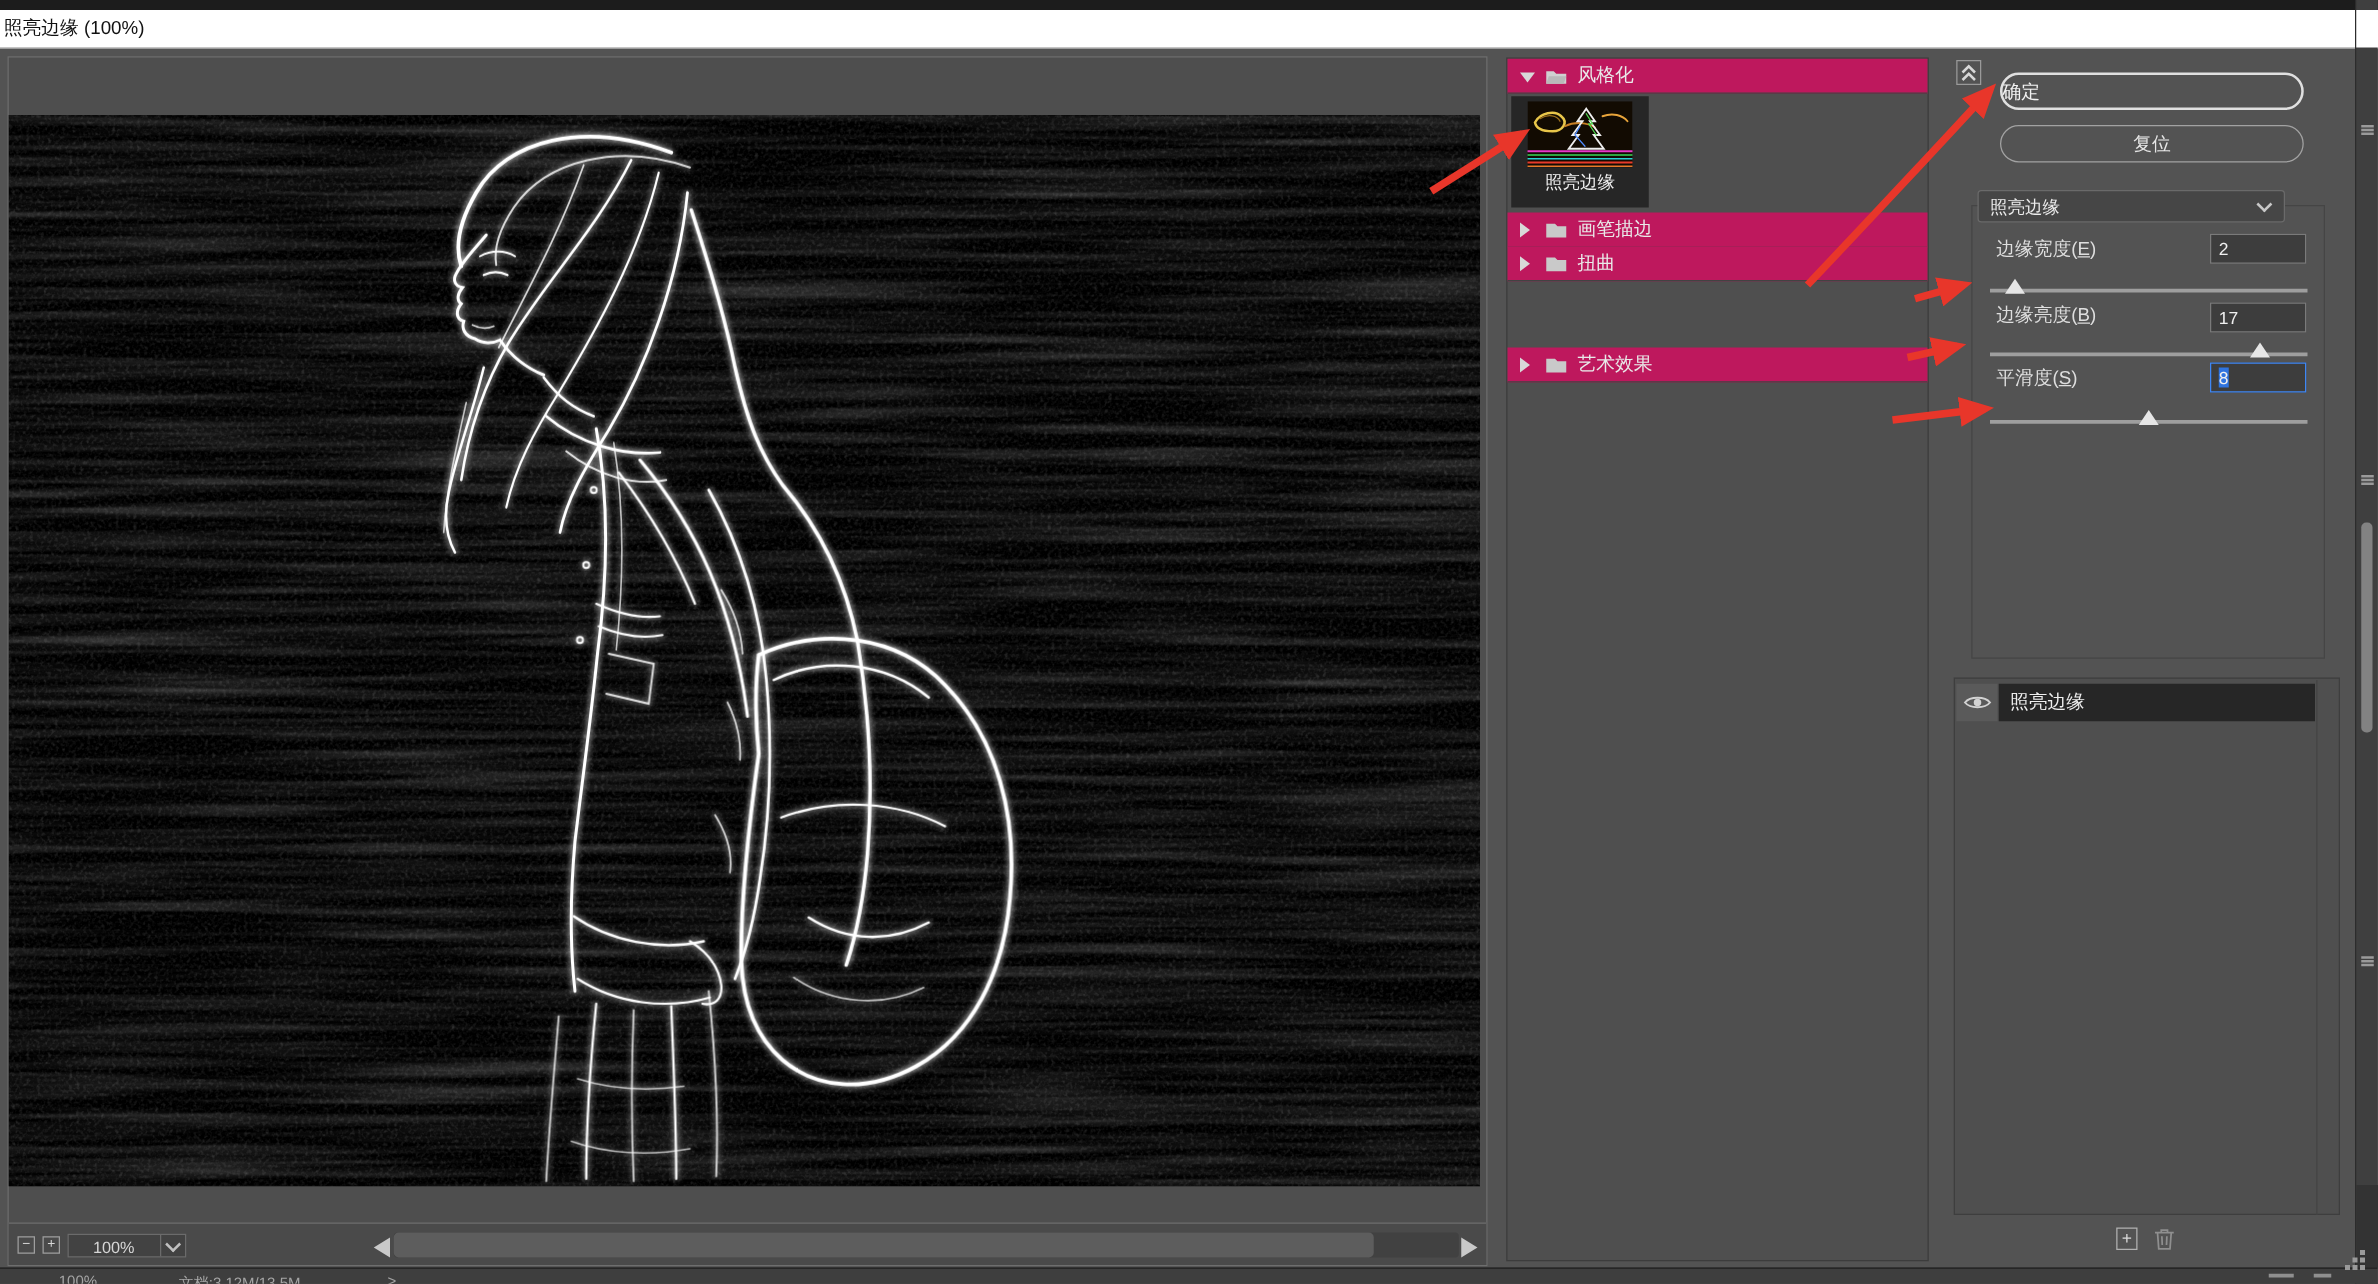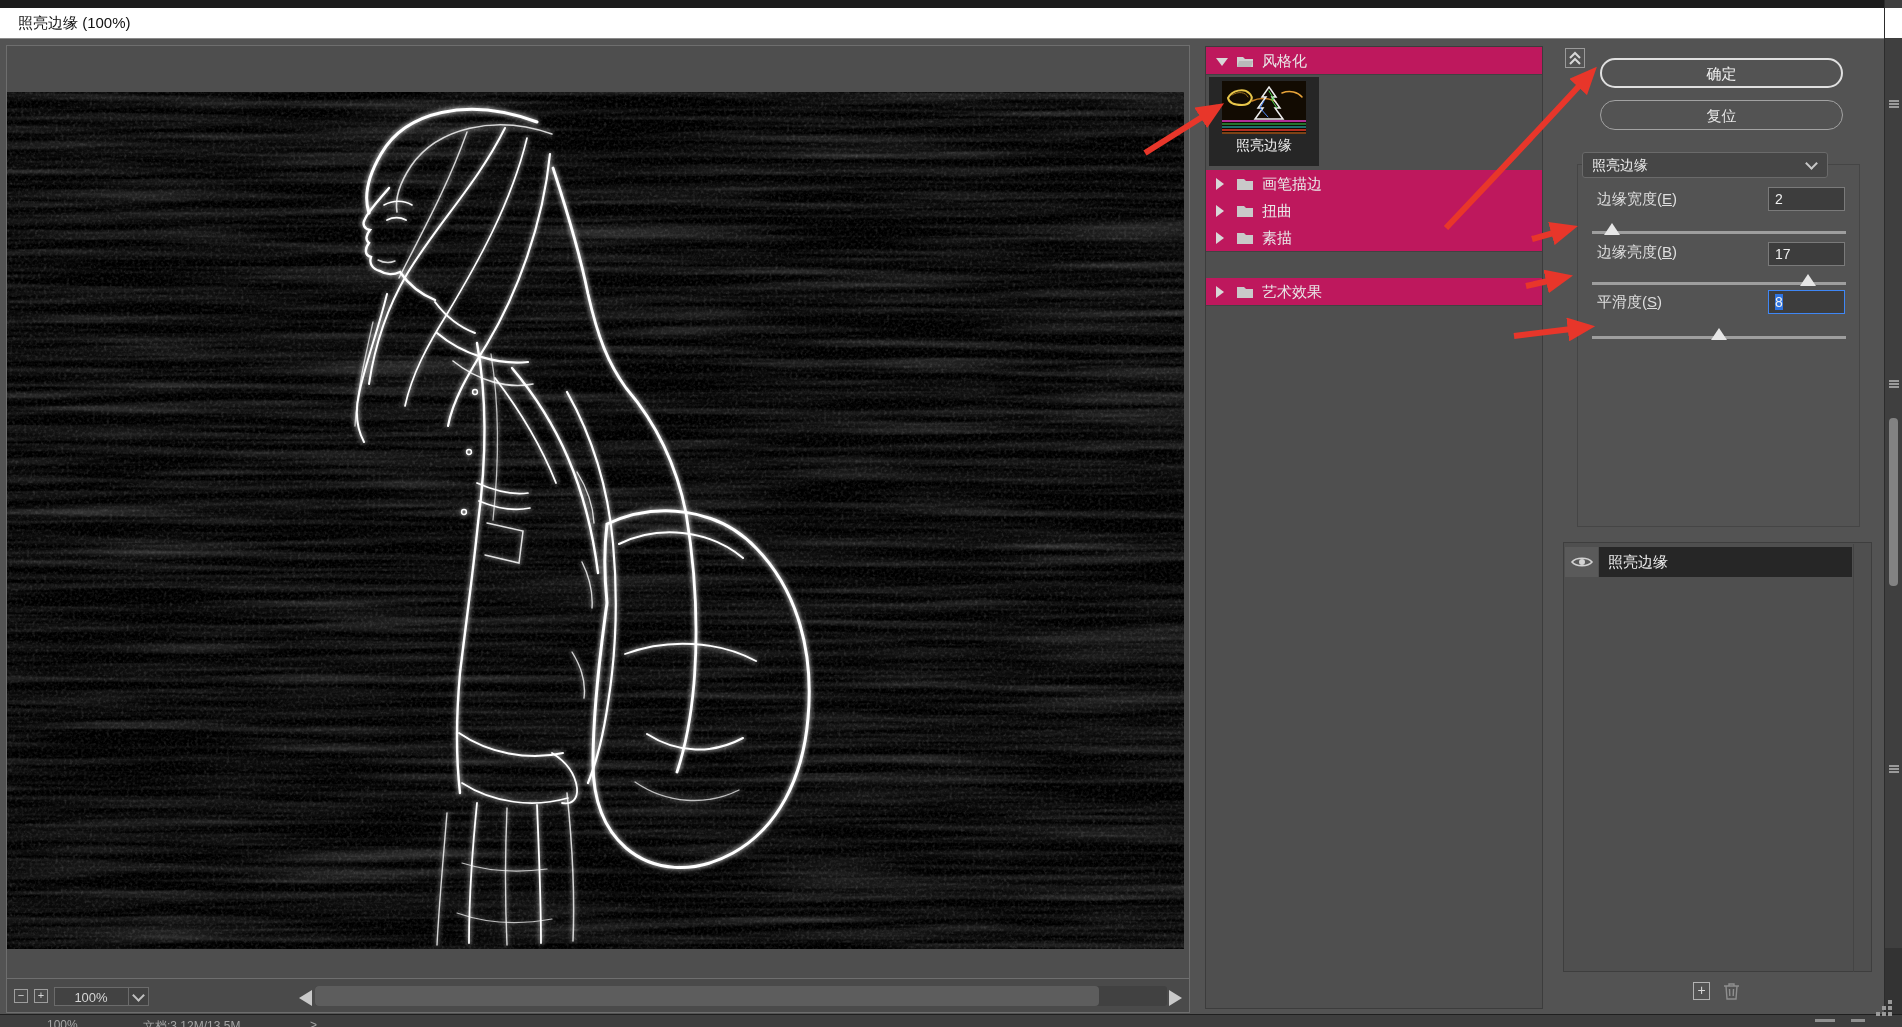--- a/index.html
+++ b/index.html
@@ -3,21 +3,21 @@
 <meta charset="utf-8">
 <style>
   * { margin:0; padding:0; box-sizing:border-box; }
   html,body { width:1902px; height:1027px; overflow:hidden; background:#535353;
     font-family:"Liberation Sans", sans-serif; }
   .abs { position:absolute; }
 
   
   #top-bar { left:0; top:0; width:1902px; height:8px; background:#1c1c1c; }
   #title-bar { left:0; top:8px; width:1902px; height:31px; background:#ffffff;
-    border-bottom:1px solid #8a8a8a; color:#111; font-size:15px; line-height:30px; padding-left:18px; }
+    border-bottom:1px solid #8a8a8a; color:#111; font-size:15px; line-height:30px; padding-left:3px; }
 
   
   #preview-panel { left:6px; top:45px; width:1184px; height:968px;
     border:1px solid #6e6e6e; background:#4e4e4e; }
   #preview-canvas { left:0px; top:46px; width:1177px; height:857px; background:#000; }
   #preview-controls { left:0; bottom:0; width:1182px; height:34px;
     border-top:1px solid #6e6e6e; background:#4a4a4a; }
   .zoom-btn { top:10px; width:14px; height:14px; border:1px solid #9e9e9e; color:#d8d8d8;
     font-size:11px; line-height:11px; text-align:center; background:#4a4a4a; }
   #zoom-select { left:47px; top:8px; width:95px; height:19px; background:#424242;
@@ -45,21 +45,21 @@
   .folder { position:absolute; left:30px; top:7px; }
   #selected-cell { left:3px; top:30px; width:110px; height:89px; background:#262626; }
   #selected-cell .thumb { position:absolute; left:13px; top:4px; width:84px; height:53px; }
   #selected-cell .tlabel { position:absolute; left:0; top:60px; width:110px; text-align:center;
     color:#f0f0f0; font-size:14px; }
 
   
   #right-panel { left:1563px; top:45px; width:321px; height:969px; }
   #collapse-btn { left:2px; top:3px; width:20px; height:20px; border:1px solid #9a9a9a; }
   #ok-btn { left:37px; top:13px; width:243px; height:30px; border:2px solid #e0e0e0;
-    border-radius:15px; color:#f2f2f2; font-size:15px; text-align:center; line-height:27px; background:transparent; }
+    border-radius:15px; color:#f2f2f2; font-size:15px; line-height:27px; background:transparent; }
   #reset-btn { left:37px; top:55px; width:243px; height:30px; border:1px solid #a2a2a2;
     border-radius:15px; color:#e6e6e6; font-size:15px; text-align:center; line-height:29px; background:transparent; }
   #param-box { left:14px; top:119px; width:283px; height:363px; border:1px solid #454545; }
   #filter-select { left:19px; top:107px; width:246px; height:26px; background:#464646;
     border:1px solid #6a6a6a; border-radius:3px; color:#ececec; font-size:14px; line-height:24px; padding-left:9px; }
   #filter-select .chev { position:absolute; right:11px; top:6px; border-color:#c8c8c8; }
   .param-label { left:34px; width:160px; color:#dedede; font-size:15px; }
   .param-label u { text-decoration:underline; }
   .param-input { left:205px; width:77px; height:24px; background:#3d3d3d;
     border:1px solid #7a7a7a; color:#f0f0f0; font-size:14px; line-height:22px; padding-left:6px; }
@@ -237,27 +237,20 @@
     </svg>
     <span class="lbl">画笔描边</span>
   </div>
   <div class="cat-row abs" style="top:150px">
     <span class="tri-closed"></span>
     <svg class="folder" width="18" height="14">
       <path d="M1,2 L8,2 L10,4 L17,4 L17,13 L1,13 Z" fill="#c9c9c9"></path>
     </svg>
     <span class="lbl">扭曲</span>
   </div>
-  <div class="cat-row abs" style="top:177px">
-    <span class="tri-closed"></span>
-    <svg class="folder" width="18" height="14">
-      <path d="M1,2 L8,2 L10,4 L17,4 L17,13 L1,13 Z" fill="#c9c9c9"></path>
-    </svg>
-    <span class="lbl">素描</span>
-  </div>
   <div class="cat-row abs" style="top:231px">
     <span class="tri-closed"></span>
     <svg class="folder" width="18" height="14">
       <path d="M1,2 L8,2 L10,4 L17,4 L17,13 L1,13 Z" fill="#c9c9c9"></path>
     </svg>
     <span class="lbl">艺术效果</span>
   </div>
 </div>
 
 <div id="right-panel" class="abs">

